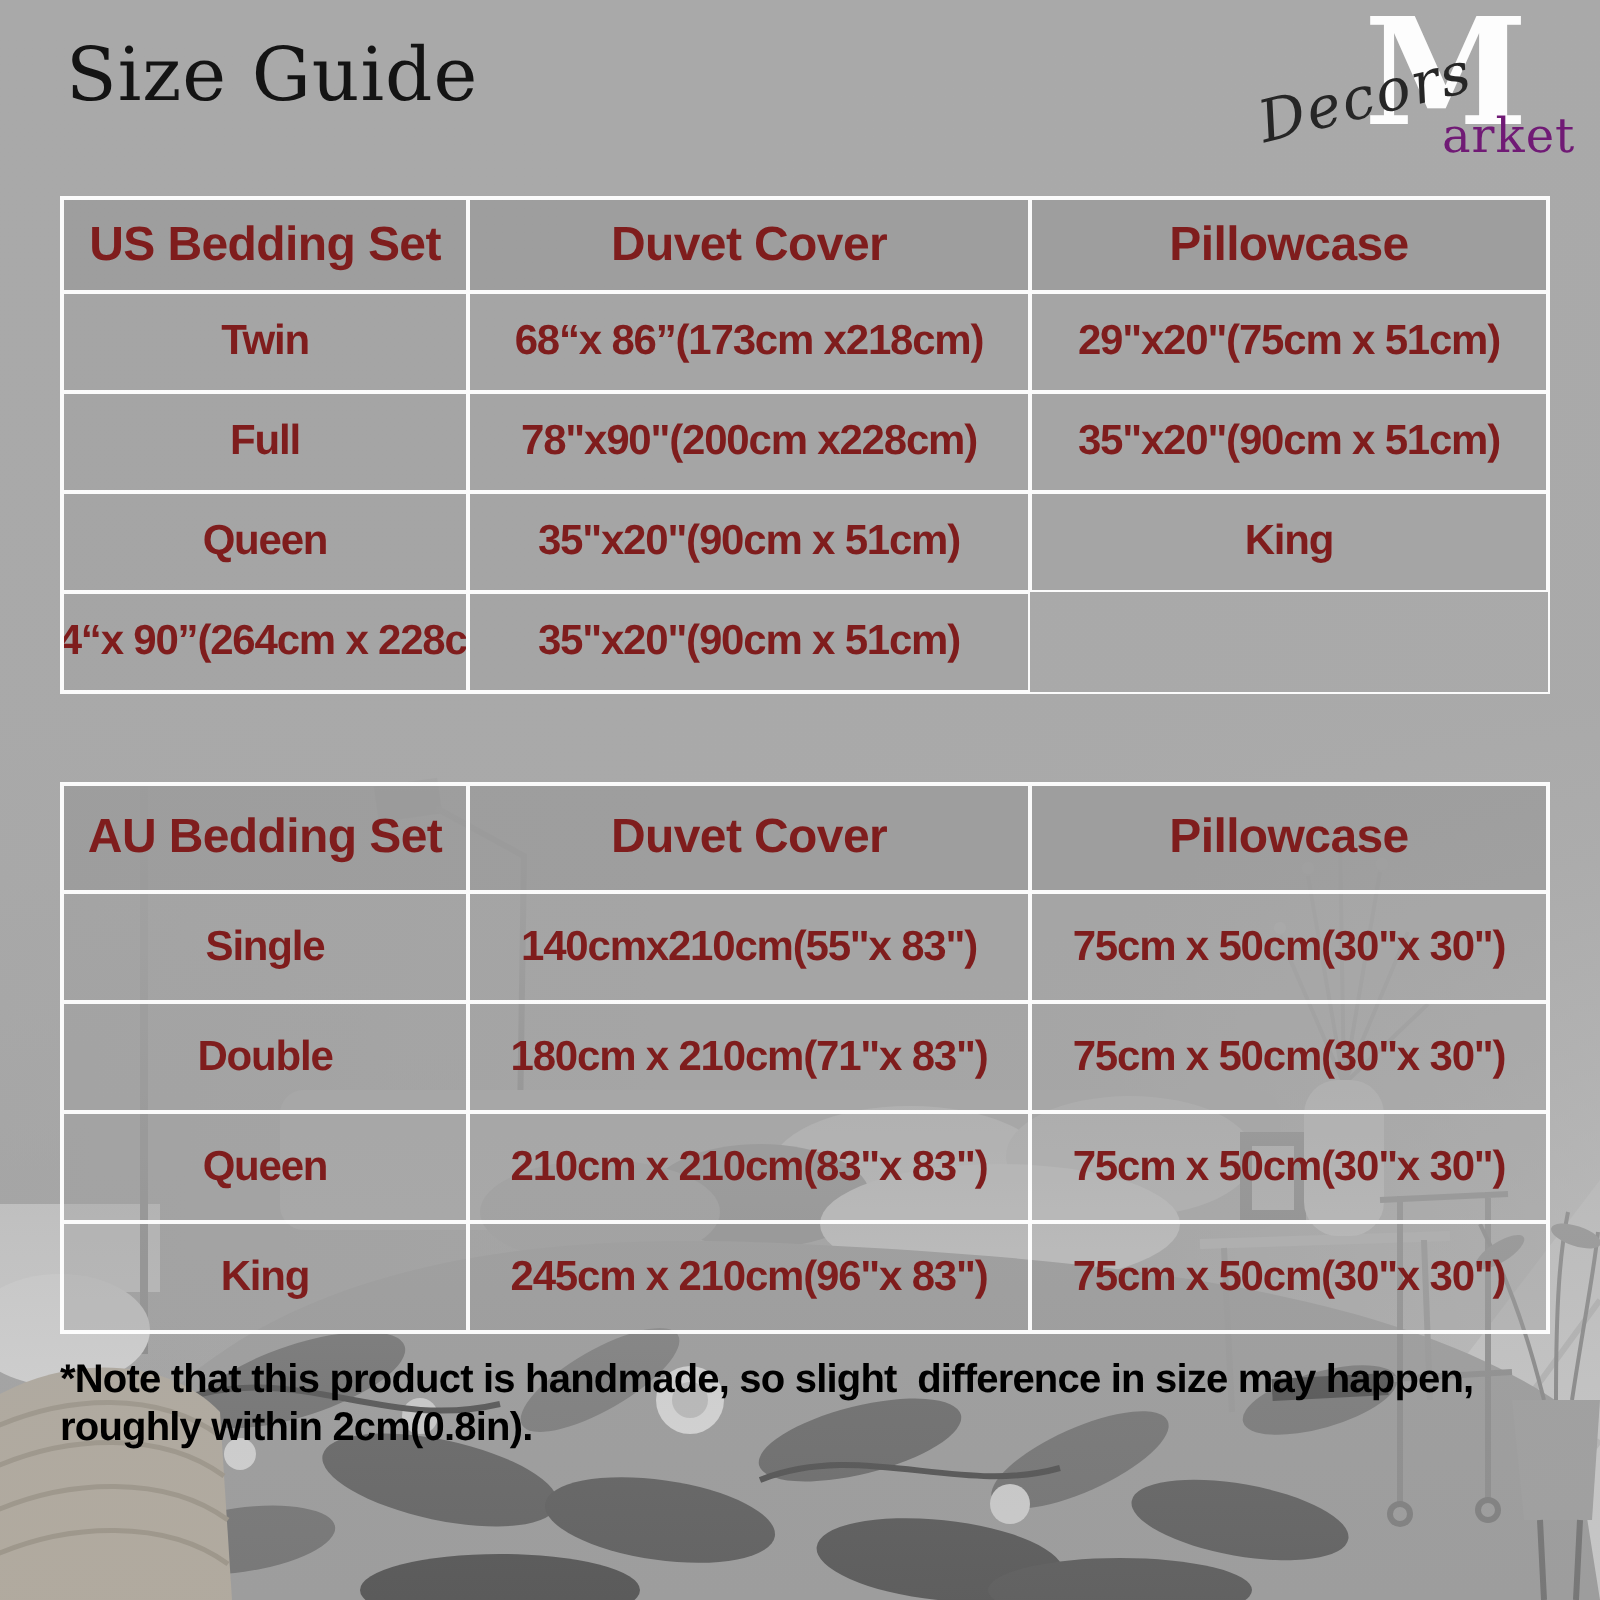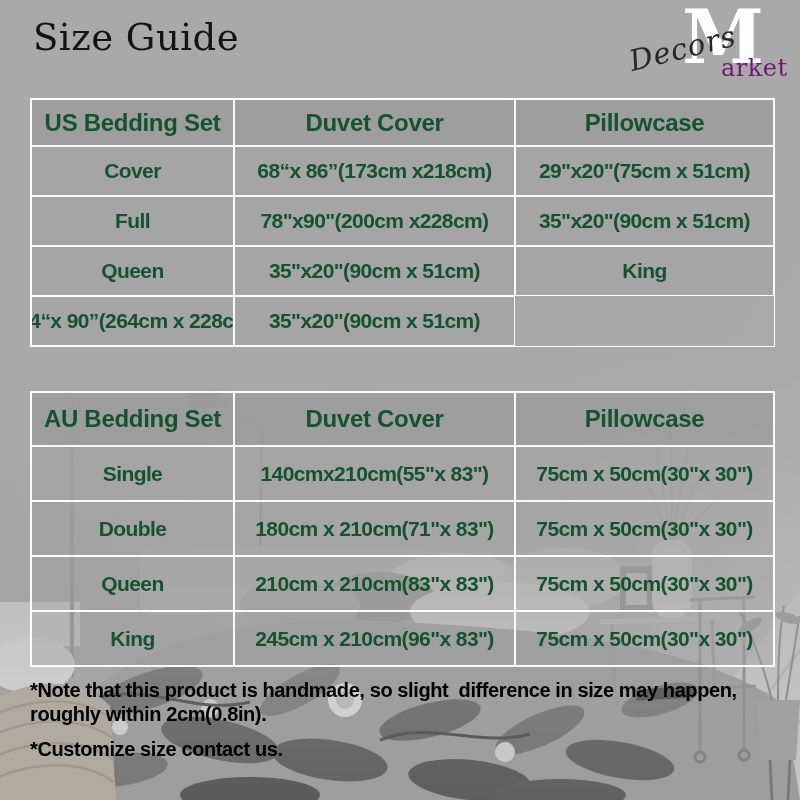--- a/index.html
+++ b/index.html
@@ -48,21 +48,21 @@
   .size-table{
     position:absolute;left:30px;z-index:3;
     display:grid;grid-template-columns:203px 281px 259px;
     border:1px solid rgba(255,255,255,0.95);
   }
   .t1{top:98px;grid-template-rows:47px repeat(4,50px);}
   .t2{top:391px;grid-template-rows:54px repeat(4,55px);}
   .cell{
     border:1px solid rgba(255,255,255,0.95);
     display:flex;align-items:center;justify-content:center;
-    color:#14532d;font-weight:700;font-size:21px;letter-spacing:-0.6px;
+    color:#7f1d1d;font-weight:700;font-size:21px;letter-spacing:-0.6px;
     white-space:nowrap;overflow:hidden;
     background:rgba(158,158,158,0.35);
   }
   .cell.head{font-size:24px;letter-spacing:-0.3px;background:rgba(146,146,146,0.48);}
   
   .notes{position:absolute;left:30px;top:678px;width:760px;z-index:3;color:#000000;}
   .note{
     font-weight:700;font-size:20px;line-height:24px;letter-spacing:-0.4px;
     white-space:pre-wrap;
   }
@@ -171,21 +171,21 @@
   <span class="m">M</span>
   <span class="script">Decors</span>
   <span class="rest">arket</span>
 </div>
 
 <div class="size-table t1">
   <div class="cell head">US Bedding Set</div>
   <div class="cell head">Duvet Cover</div>
   <div class="cell head">Pillowcase</div>
 
-  <div class="cell">Cover</div>
+  <div class="cell">Twin</div>
   <div class="cell">68“x 86”(173cm x218cm)</div>
   <div class="cell">29"x20"(75cm x 51cm)</div>
 
   <div class="cell">Full</div>
   <div class="cell">78"x90"(200cm x228cm)</div>
   <div class="cell">35"x20"(90cm x 51cm)</div>
 
   <div class="cell">Queen</div>
   <div class="cell">35"x20"(90cm x 51cm)</div>
 
@@ -212,14 +212,13 @@
   <div class="cell">75cm x 50cm(30"x 30")</div>
 
   <div class="cell">King</div>
   <div class="cell">245cm x 210cm(96"x 83")</div>
   <div class="cell">75cm x 50cm(30"x 30")</div>
 </div>
 
 <div class="notes">
   <div class="note">*Note that this product is handmade, so slight  difference in size may happen,</div>
   <div class="note">roughly within 2cm(0.8in).</div>
-  <div class="note gap">*Customize size contact us.</div>
 </div>
 
 </body></html>

